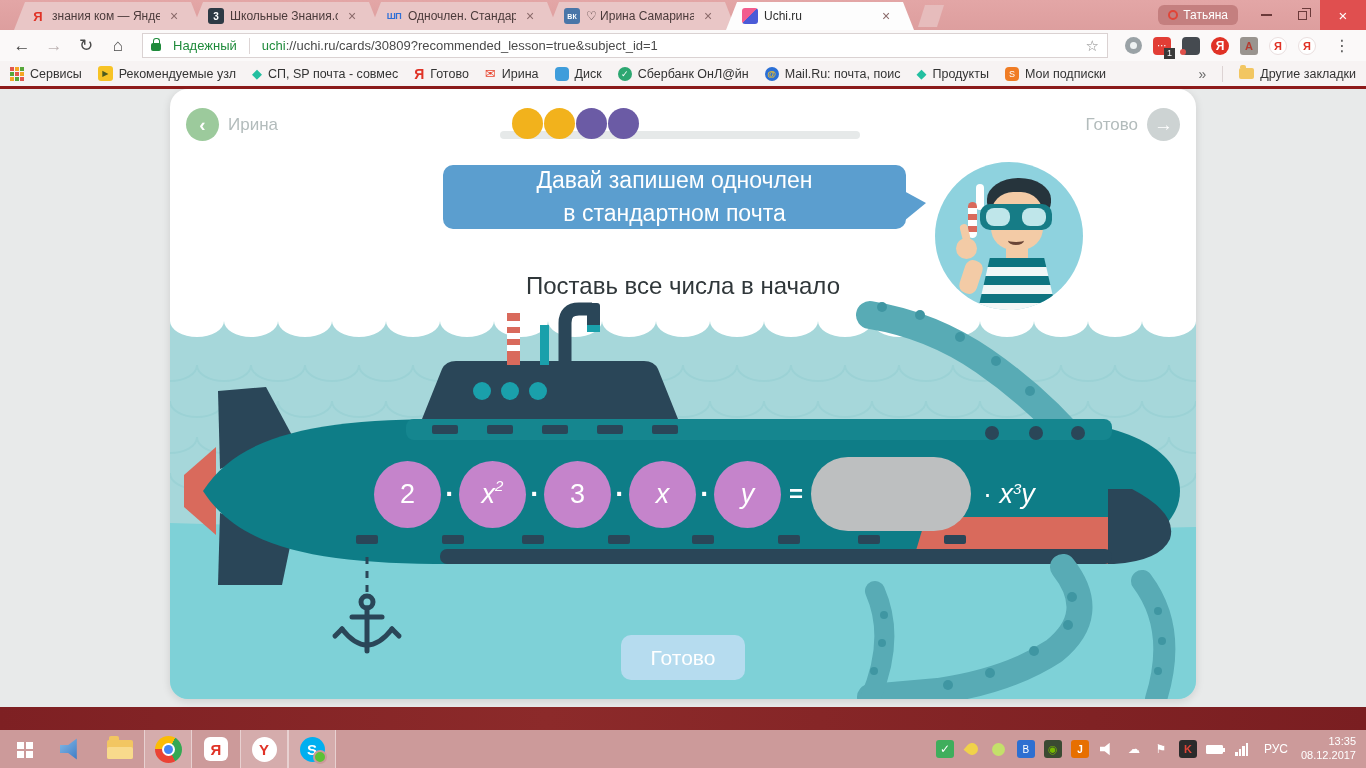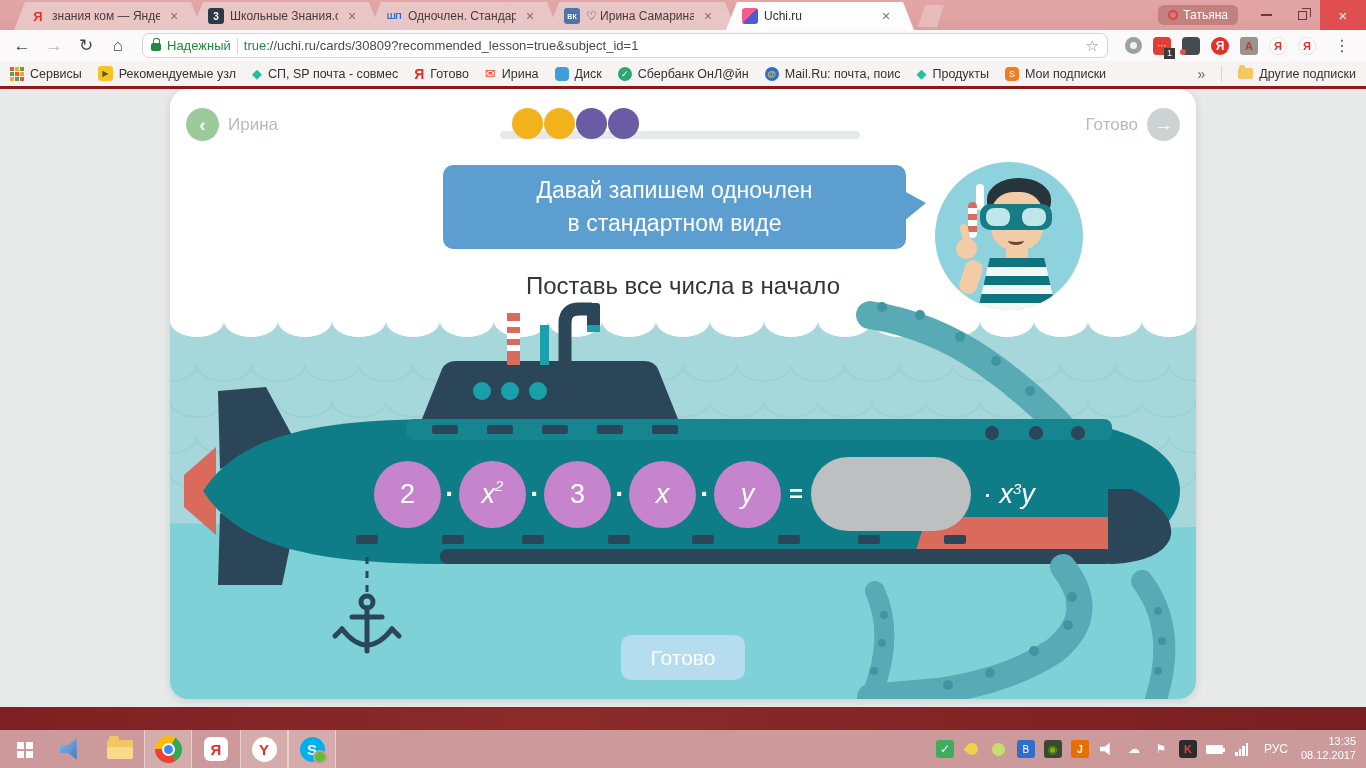--- a/index.html
+++ b/index.html
@@ -33,22 +33,22 @@
   .restore-glyph { position:relative; width:9px; height:9px; border:1px solid #6b3a3a; background:transparent; display:block; }
   .restore-glyph::before { content:''; position:absolute; top:-4px; left:3px; width:8px; height:8px;
                            border-top:1px solid #6b3a3a; border-right:1px solid #6b3a3a; }
   .win-close { width:46px; background:#e04f4f; color:#fff; font-size:15px; }
 
   
   .toolbar { height:31px; background:#fbf9f9; display:flex; align-items:center; padding:0 8px; gap:4px; }
   .nav-btn { width:28px; height:26px; display:flex; align-items:center; justify-content:center;
              font-size:17px; color:#494949; border-radius:50%; }
   .nav-btn.dis { color:#bcb2b2; }
-  .omnibox { flex:1; height:25px; border:1px solid #dad2d2; border-radius:7px; background:#fff;
-             display:flex; align-items:center; padding:0 8px; gap:6px; margin:0 6px; }
+  .omnibox { flex:1; height:25px; border:1px solid #dad2d2; border-radius:0; background:#fff;
+             display:flex; align-items:center; padding:0 8px; gap:12px; margin:0 6px; }
   .lock { position:relative; width:10px; height:8px; background:#1f8b3b; border-radius:2px; margin-top:3px; flex:none; }
   .lock::before { content:''; position:absolute; top:-5px; left:2px; width:5px; height:5px;
                   border:1.5px solid #1f8b3b; border-bottom:none; border-radius:3px 3px 0 0; }
   .secure-label { color:#1f8b3b; font-size:13px; }
   .omni-div { width:1px; height:16px; background:#ddd5d5; }
   .url { font-size:13px; color:#4a4a4a; white-space:nowrap; overflow:hidden; flex:1; }
   .url .scheme { color:#1f8b3b; }
   .star { margin-left:auto; color:#8a8a8a; font-size:15px; }
   .ext-row { display:flex; align-items:center; gap:7px; padding:0 4px; }
   .ext { width:22px; height:22px; display:flex; align-items:center; justify-content:center; }
@@ -102,21 +102,21 @@
   .circle-btn { width:33px; height:33px; border-radius:50%; display:flex; align-items:center; justify-content:center;
                 color:#fff; font-size:19px; font-weight:bold; }
   .green { background:#9cca9c; }
   .gray { background:#cdd3d3; }
   .exit-btn { position:absolute; right:16px; top:19px; display:flex; align-items:center; gap:9px; color:#b3bcbc; font-size:17px; }
 
   .progress { position:absolute; left:330px; top:0; width:360px; height:52px; }
   .progress-track { position:absolute; left:0; top:42px; width:360px; height:8px; border-radius:4px; background:#e6e9e9; }
   .pdot { position:absolute; top:19px; width:31px; height:31px; border-radius:50%; }
 
-  .speech { position:absolute; left:273px; top:76px; width:463px; height:84px; background:#5b9ecf; border-radius:10px;
+  .speech { position:absolute; left:273px; top:76px; width:463px; height:64px; background:#5b9ecf; border-radius:10px;
             color:#fff; font-size:23px; text-align:center; display:flex; flex-direction:column; justify-content:center;
             line-height:1.45; }
   .speech-tail { position:absolute; right:-20px; top:26px; width:22px; height:30px; background:#5b9ecf;
                  clip-path:polygon(0 0,100% 40%,0 100%); }
 
   .avatar { position:absolute; left:765px; top:73px; width:148px; height:148px; border-radius:50%; background:#8ed2de; overflow:hidden; }
   .av-hair { position:absolute; left:52px; top:16px; width:64px; height:42px; background:#26343c; border-radius:50% 50% 42% 42%; }
   .av-face { position:absolute; left:56px; top:30px; width:52px; height:58px; background:#f3cba6; border-radius:22px; }
   .av-mask { position:absolute; left:45px; top:42px; width:72px; height:26px; background:#167c86; border-radius:10px; }
   .av-lens { position:absolute; top:4px; width:24px; height:18px; background:#bfe6ea; border-radius:8px; }
@@ -245,21 +245,21 @@
 
   <div class="toolbar">
     <span class="nav-btn">←</span>
     <span class="nav-btn dis">→</span>
     <span class="nav-btn">↻</span>
     <span class="nav-btn">⌂</span>
     <div class="omnibox">
       <span class="lock"></span>
       <span class="secure-label">Надежный</span>
       <span class="omni-div"></span>
-      <span class="url"><span class="scheme">true</span><span>://uchi.ru/cards/30809?recommended_lesson=true&amp;subject_id=1</span></span>
+      <span class="url"><span class="scheme">uchi</span><span>://uchi.ru/cards/30809?recommended_lesson=true&amp;subject_id=1</span></span>
       <span class="star">☆</span>
     </div>
     <div class="ext-row">
       <span class="ext">
           <span class="ext-eye"></span>
         </span>
       <span class="ext">
         <span class="ext-red">
             <span>⋯</span>
             <span class="ext-badge">1</span>
@@ -322,21 +322,21 @@
         <span>Продукты</span>
       </span>
     <span class="bm">
         <span class="ic-subs">S</span>
         <span>Мои подписки</span>
       </span>
     <span class="bm-overflow">»</span>
     <span class="bm-divider"></span>
     <span class="bm">
         <span class="ic-folder"></span>
-        <span>Другие подписки</span>
+        <span>Другие закладки</span>
       </span>
   </div>
   <div class="theme-line"></div>
 
   <div class="viewport">
     <div class="card">
 
       <div class="back-btn">
         <span class="circle-btn green">‹</span>
         <span>Ирина</span>
@@ -350,21 +350,21 @@
         <span class="pdot" style="left: 108px; background: rgb(107, 91, 165);"></span>
       </div>
 
       <div class="exit-btn">
         <span>Готово</span>
         <span class="circle-btn gray">→</span>
       </div>
 
       <div class="speech">
         <span>Давай запишем одночлен</span>
-        <span>в стандартном виде</span>
+        <span>в стандартном почта</span>
         <span class="speech-tail"></span>
       </div>
 
       <div class="avatar">
         <span class="av-snorkel-top"></span>
         <span class="av-hair"></span>
         <span class="av-face"></span>
         <span class="av-mask">
           <span class="av-lens l"></span>
           <span class="av-lens r"></span>

